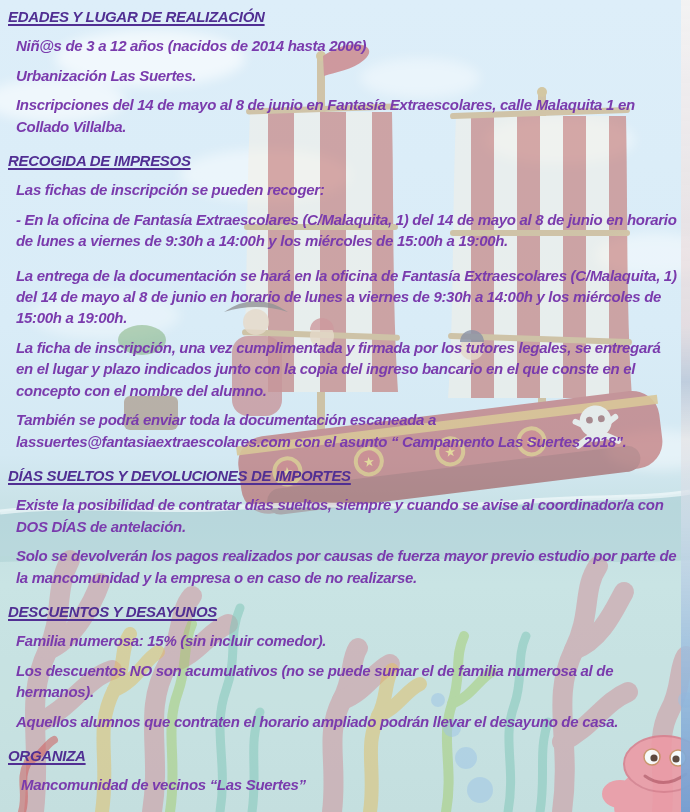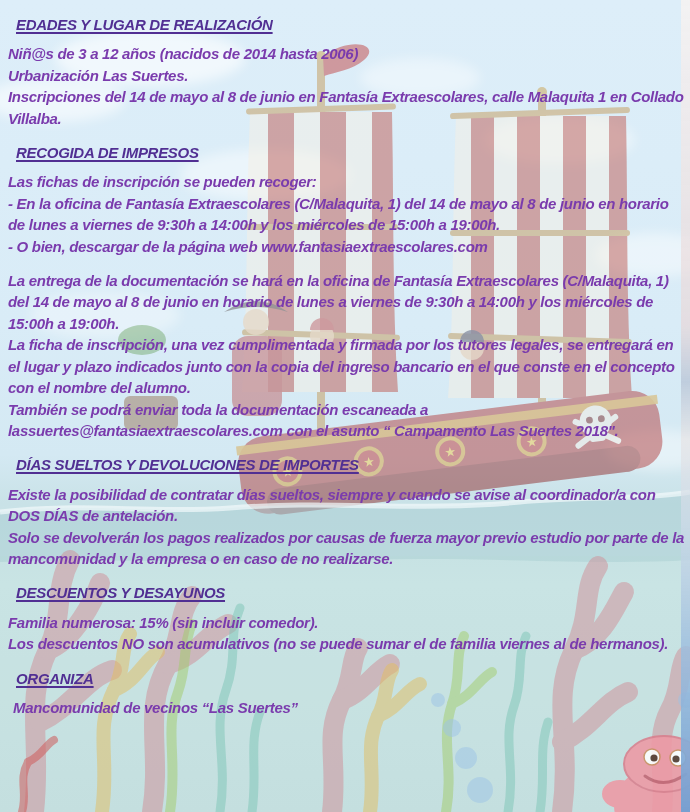--- a/index.html
+++ b/index.html
@@ -5,26 +5,26 @@
   html,body{margin:0;padding:0;background:#ffffff;}
   .page{
     position:relative;width:690px;height:812px;overflow:hidden;
     background:linear-gradient(180deg,#ddeef9 0%,#d9ecf7 40%,#d4e9f3 56%,#c9e2e7 62%,#cfe7e8 72%,#c9e1e2 100%);
     font-family:"Liberation Sans",sans-serif;
   }
   .bg{position:absolute;left:0;top:0;width:690px;height:812px;pointer-events:none;}
   .content{position:relative;z-index:2;padding:6px 4px 0 8px;}
   .sec{margin:0 0 13px 0;}
   .h{
-    margin:8px;font-size:15px;line-height:21.4px;font-weight:bold;font-style:italic;
+    margin:0;font-size:15px;line-height:21.4px;font-weight:bold;font-style:italic;
     color:#512f93;letter-spacing:-0.3px;
     text-decoration:underline;text-decoration-thickness:1.5px;text-underline-offset:2px;
   }
   .p{
-    margin:0;font-size:15px;line-height:21.4px;font-weight:bold;font-style:italic;
+    margin:8px;font-size:15px;line-height:21.4px;font-weight:bold;font-style:italic;
     color:#7a3bad;letter-spacing:-0.3px;
   }
   .indent{padding-left:5px;}
 </style>
 </head>
 <body>
 
 <div class="page">
 
   <svg class="bg" viewBox="0 0 690 812" width="690" height="812" aria-hidden="true">
@@ -215,39 +215,39 @@
       <h2 class="h">EDADES Y LUGAR DE REALIZACIÓN</h2>
       <p class="p">Niñ@s de 3 a 12 años (nacidos de 2014 hasta 2006)</p>
       <p class="p">Urbanización Las Suertes.</p>
       <p class="p">Inscripciones del 14 de mayo al 8 de junio en Fantasía Extraescolares, calle Malaquita 1 en Collado Villalba.</p>
     </section>
 
     <section class="sec">
       <h2 class="h">RECOGIDA DE IMPRESOS</h2>
       <p class="p">Las fichas de inscripción se pueden recoger:</p>
       <p class="p">- En la oficina de Fantasía Extraescolares (C/Malaquita, 1) del 14 de mayo al 8 de junio en horario de lunes a viernes de 9:30h a 14:00h y los miércoles de 15:00h a 19:00h.</p>
-      <p class="p">- O bien, descargar de la página web www.fantasiaextraescolares.com</p>
     </section>
 
     <section class="sec">
       <p class="p">La entrega de la documentación se hará en la oficina de Fantasía Extraescolares (C/Malaquita, 1) del 14 de mayo al 8 de junio en horario de lunes a viernes de 9:30h a 14:00h y los miércoles de 15:00h a 19:00h.</p>
       <p class="p">La ficha de inscripción, una vez cumplimentada y firmada por los tutores legales, se entregará en el lugar y plazo indicados junto con la copia del ingreso bancario en el que conste en el concepto con el nombre del alumno.</p>
       <p class="p">También se podrá enviar toda la documentación escaneada a lassuertes@fantasiaextraescolares.com con el asunto “ Campamento Las Suertes 2018".</p>
     </section>
 
     <section class="sec">
       <h2 class="h">DÍAS SUELTOS Y DEVOLUCIONES DE IMPORTES</h2>
       <p class="p">Existe la posibilidad de contratar días sueltos, siempre y cuando se avise al coordinador/a con DOS DÍAS de antelación.</p>
       <p class="p">Solo se devolverán los pagos realizados por causas de fuerza mayor previo estudio por parte de la mancomunidad y la empresa o en caso de no realizarse.</p>
     </section>
 
     <section class="sec">
       <h2 class="h">DESCUENTOS Y DESAYUNOS</h2>
       <p class="p">Familia numerosa: 15% (sin incluir comedor).</p>
-      <p class="p">Los descuentos NO son acumulativos (no se puede sumar el de familia viernes al de hermanos).</p>
+      <p class="p">Los descuentos NO son acumulativos (no se puede sumar el de familia numerosa al de hermanos).</p>
+      <p class="p">Aquellos alumnos que contraten el horario ampliado podrán llevar el desayuno de casa.</p>
     </section>
 
 
     <section class="sec">
       <h2 class="h">ORGANIZA</h2>
       <p class="p indent">Mancomunidad de vecinos “Las Suertes”</p>
     </section>
 
   </div>
 </div>

